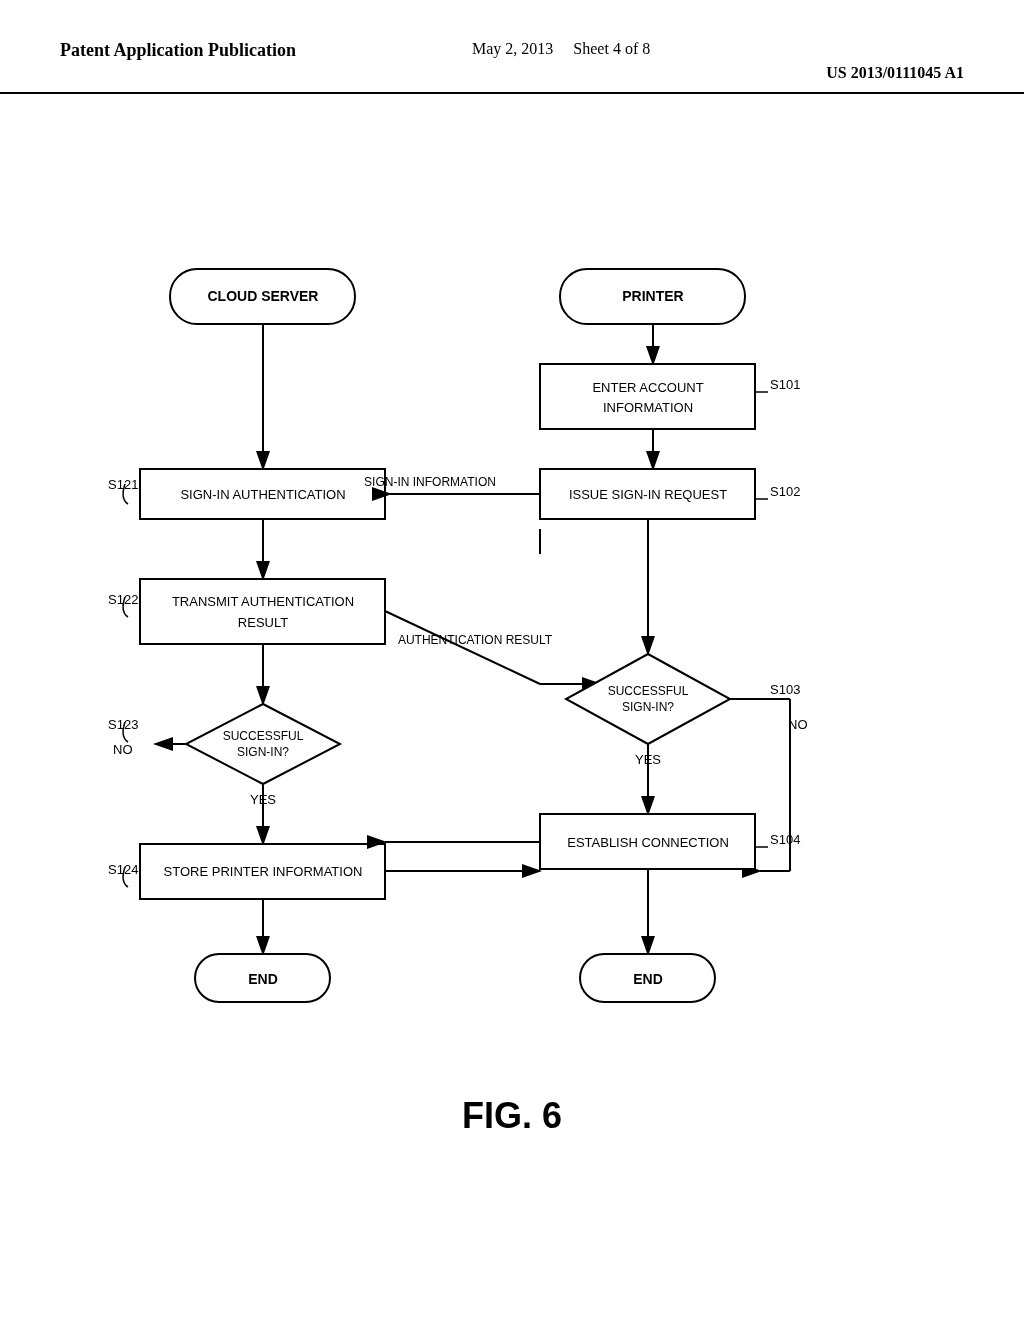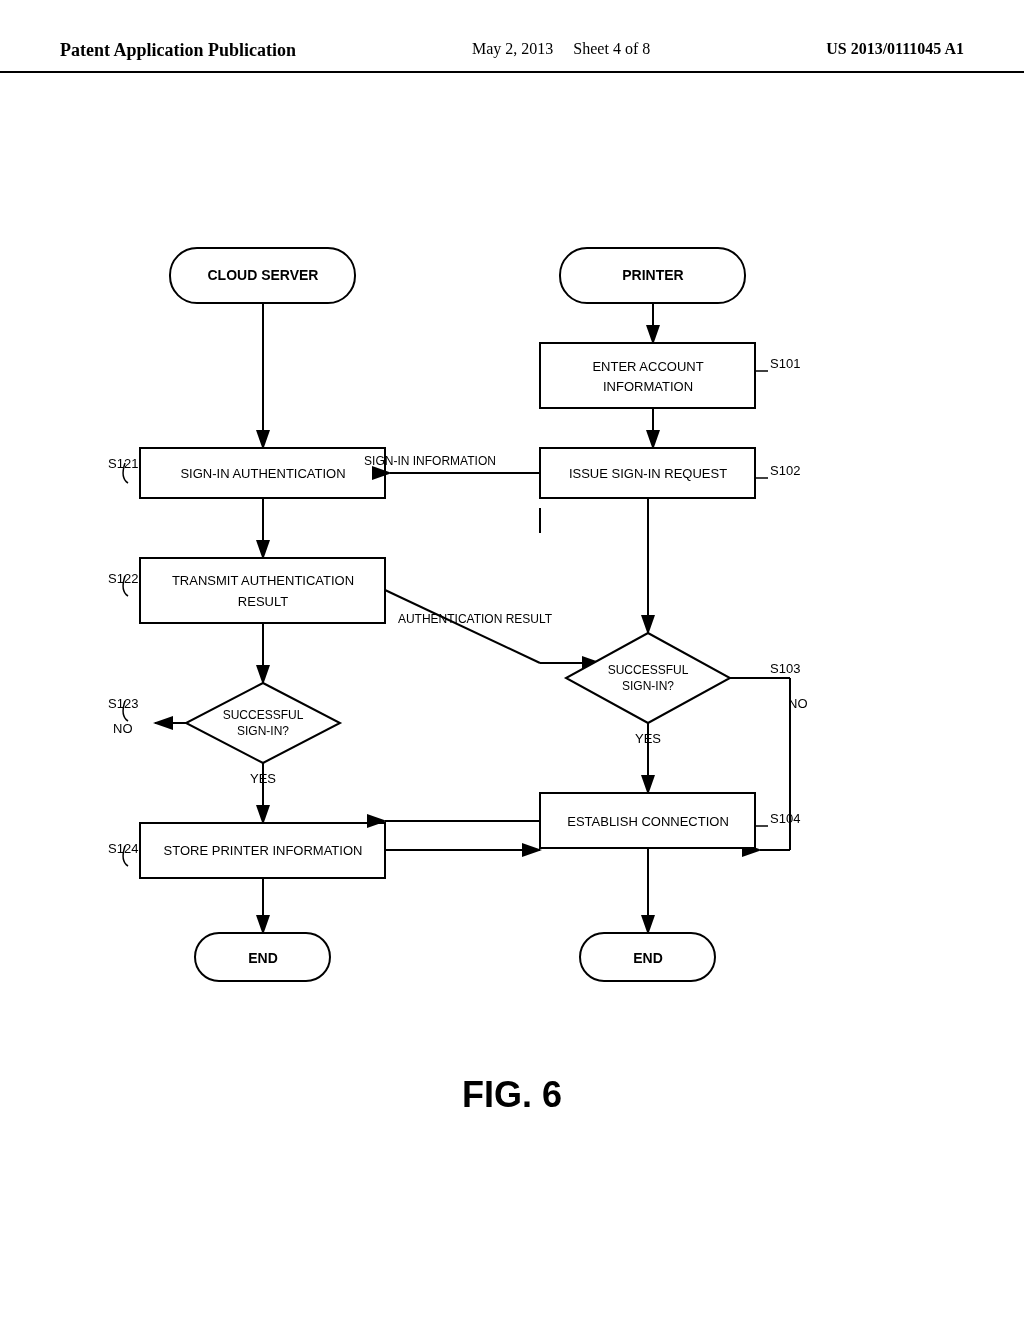--- a/index.html
+++ b/index.html
@@ -25,20 +25,21 @@
       font-weight: bold;
       font-size: 18px;
     }
     .header-center {
       font-size: 16px;
       text-align: center;
     }
     .header-right {
       font-size: 16px;
       font-weight: bold;
+      margin-top: 24px;
     }
 
     
     .diagram-area {
       position: relative;
       width: 100%;
       height: 1100px;
       margin-top: 20px;
     }
 

